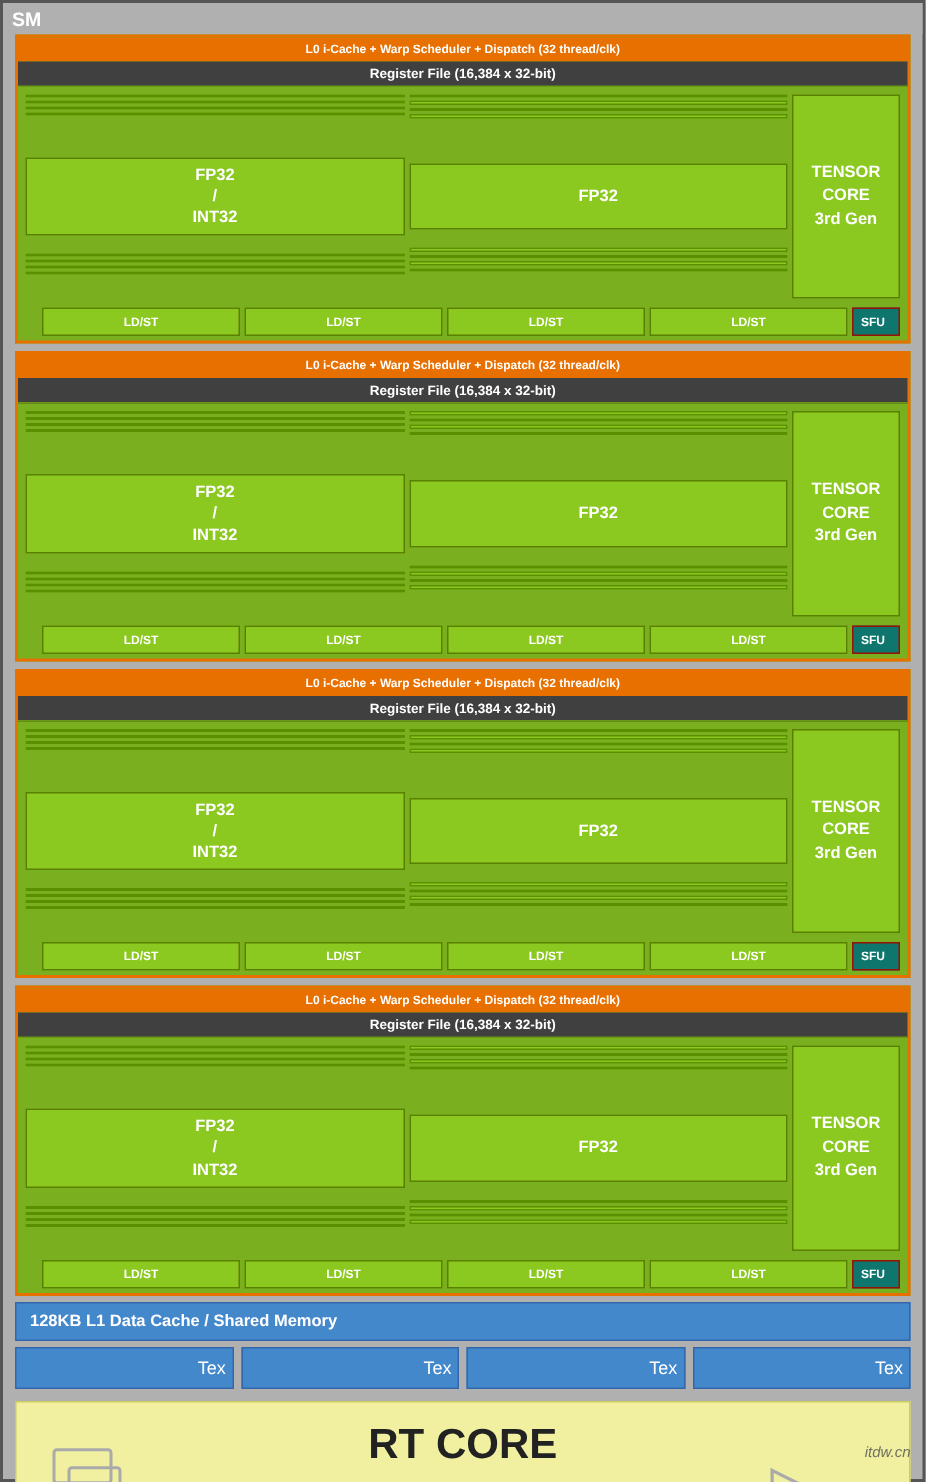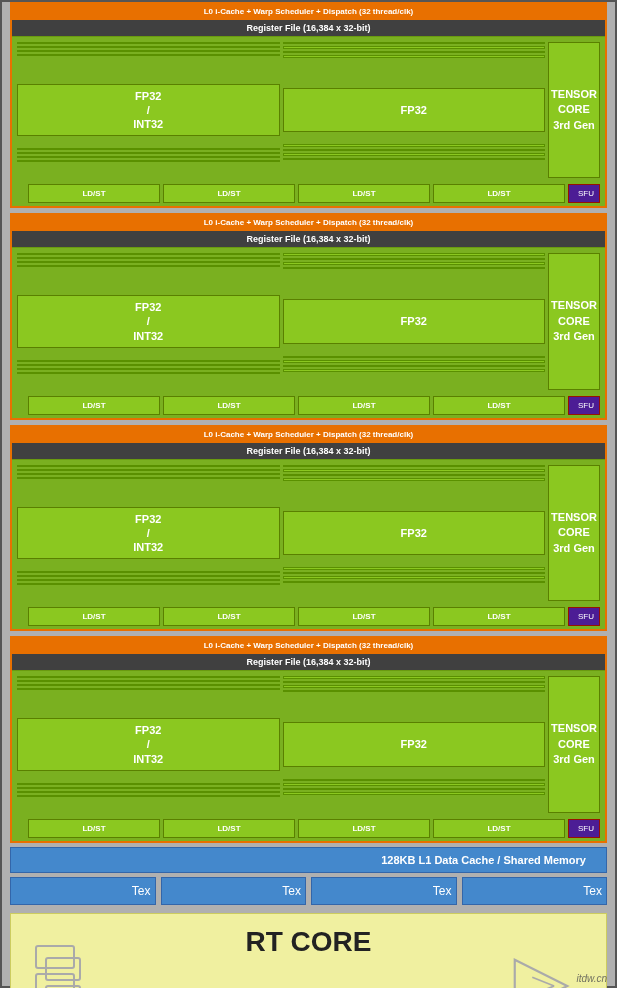--- a/index.html
+++ b/index.html
@@ -89,21 +89,21 @@
       flex: 1;
     }
     .fp32-label-block span {
       color: #fff;
       font-size: 11px;
       font-weight: bold;
       text-align: center;
       line-height: 1.3;
     }
     .tensor-col {
-      width: 52px;
+      width: 72px;
       background: #8bc820;
       border: 1px solid #5a8000;
       display: flex;
       align-items: center;
       justify-content: center;
       flex-direction: column;
     }
     .tensor-col span {
       color: #fff;
       font-size: 11px;
@@ -122,37 +122,37 @@
       background: #8bc820;
       border: 1px solid #5a8000;
       color: #fff;
       font-size: 8px;
       font-weight: bold;
       text-align: center;
       padding: 4px 3px;
       flex: 1;
     }
     .sfu-btn {
-      background: #4c1d95;
+      background: #0f766e;
       border: 1px solid #991100;
       color: #fff;
       font-size: 8px;
-      font-weight: normal;
-      text-align: right;
+      font-weight: bold;
+      text-align: left;
       padding: 4px 5px;
       min-width: 32px;
     }
     
     .l1-cache {
       background: #4488cc;
       color: #fff;
       font-size: 11px;
       font-weight: bold;
-      text-align: right;
-      padding: 6px 20px;
+      text-align: left;
+      padding: 6px 9px;
       border: 1px solid #3366aa;
     }
     .tex-row {
       display: grid;
       grid-template-columns: 1fr 1fr 1fr 1fr;
       gap: 5px;
       padding: 0 0 4px 0;
     }
     .tex-cell {
       background: #4488cc;
@@ -198,21 +198,21 @@
       right: 30px;
       top: 50%;
       transform: translateY(-50%);
     }
     .rt-arrow svg {
       width: 70px;
       height: 70px;
     }
     .watermark {
       position: absolute;
-      bottom: 2px;
+      bottom: 12px;
       right: 8px;
       color: rgba(80,80,80,0.8);
       font-size: 10px;
       font-style: italic;
     }
     
     .small-grid {
       display: grid;
       grid-template-rows: repeat(8, 1fr);
       gap: 2px;
@@ -220,20 +220,21 @@
     }
     .small-cell {
       background: #8bc820;
       border: 1px solid #5a9000;
     }
   </style>
 </head>
 <body>
 
 <div class="sm-container">
+  <div class="sm-label">SM</div>
   <div class="sm-inner">
     <div class="quadrants">
 
       <div class="quadrant">
         <div class="warp-header">L0 i-Cache + Warp Scheduler + Dispatch (32 thread/clk)</div>
         <div class="reg-file">Register File (16,384 x 32-bit)</div>
         <div class="cores-area">
           <div class="fp32-col">
             <div class="small-grid">
               <div class="small-cell"></div>

